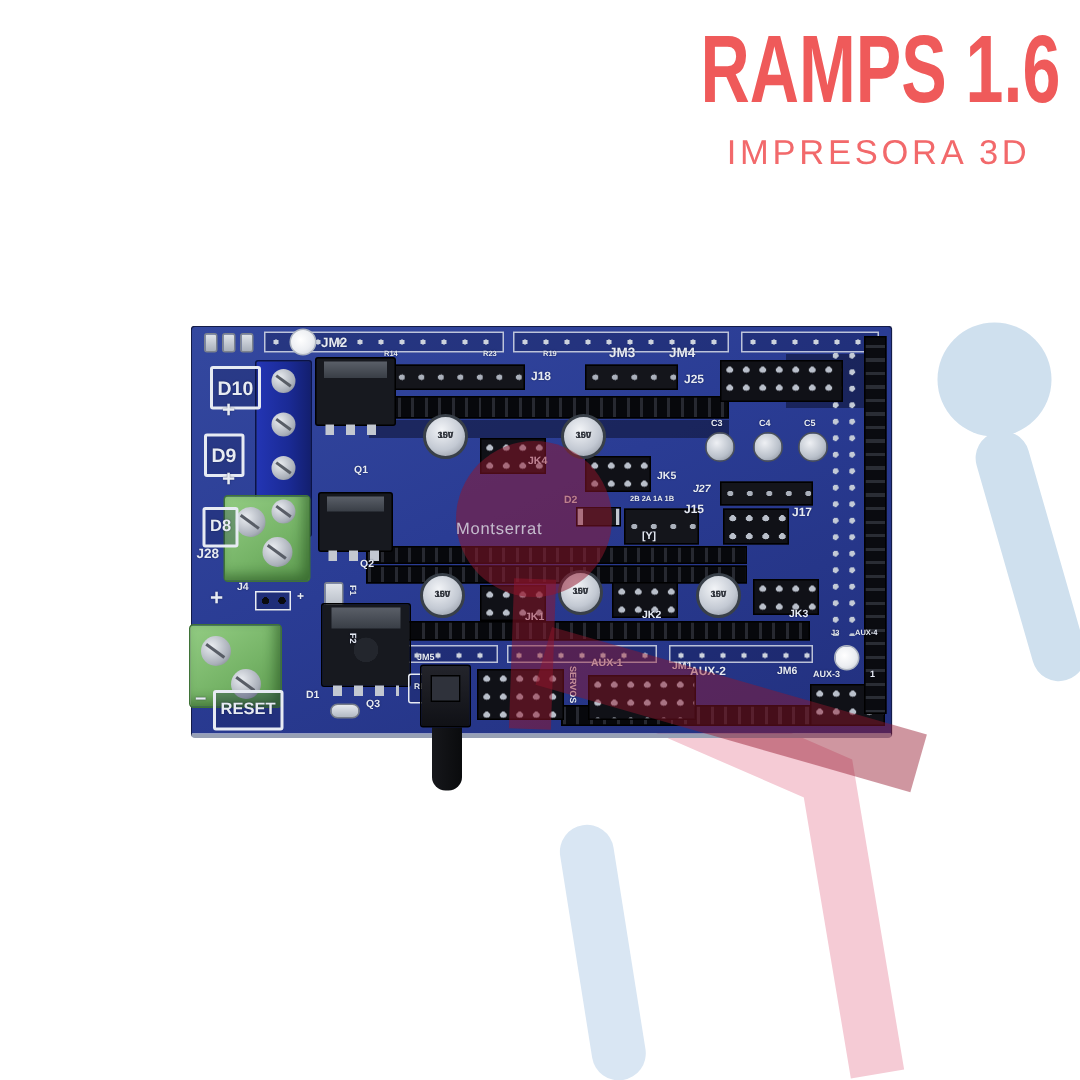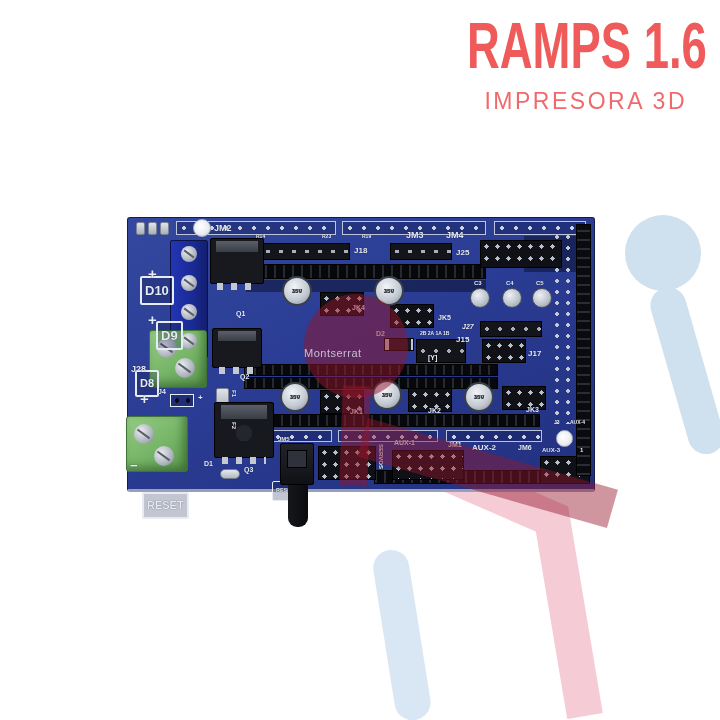--- a/index.html
+++ b/index.html
@@ -14,21 +14,21 @@
   
   .wm{position:absolute;left:0;top:0;z-index:1;}
   
   .board{position:absolute;left:127px;top:217px;width:466px;height:271px;z-index:2;
          background:linear-gradient(155deg,#34489f 0%,#2a3c94 45%,#22307e 100%);
          border:1px solid #141c48;border-bottom:3px solid #97a0b4;border-radius:3px;}
   .board *{position:absolute;box-sizing:border-box;}
   
   .lbl{color:#e7ebf3;font-weight:700;line-height:1;white-space:nowrap;z-index:30;
        text-shadow:0 0 1px rgba(4,10,40,.7);}
-  .boxed{border:2px solid #e7ebf3;padding:6px 3px;border-radius:2px;background:rgba(14,24,70,.25);margin-top:32px;}
+  .boxed{border:2px solid #e7ebf3;padding:6px 3px;border-radius:2px;background:rgba(14,24,70,.25);}
   .vert{writing-mode:vertical-rl;}
   .ital{font-style:italic;}
   
   .hdr-pins{background-color:#14151b;border:1px solid #000;z-index:12;
     background-image:radial-gradient(circle 2px at 6px 50%,#aab0bb 97%,transparent);
     background-size:13px 100%;}
   .hdr-sock{background-color:#07080c;border:1px solid #000;z-index:11;
     background-image:repeating-linear-gradient(90deg,#272931 0 2px,transparent 2px 9px);}
   .hdr-sock-v{background-color:#0a0b10;border:1px solid #000;z-index:12;
     background-image:repeating-linear-gradient(0deg,#2a2d35 0 2px,transparent 2px 9px);}
@@ -133,21 +133,21 @@
 
   <div class="lbl" style="left:248px;top:112px;font-size:7px;">D2</div>
   <div style="left:256px;top:120px;width:30px;height:13px;background:linear-gradient(90deg,#c3c8d1 0 4px,#17191f 4px 26px,#c3c8d1 26px);border:1px solid #000;z-index:15;"></div>
   <div class="lbl" style="left:292px;top:113px;font-size:5px;">2B 2A 1A 1B</div>
   <div class="hdr-pins" style="left:288px;top:121px;width:50px;height:24px;"></div>
   <div class="lbl" style="left:328px;top:118px;font-size:8px;">J15</div>
   <div class="lbl" style="left:300px;top:136px;font-size:7px;">[Y]</div>
   <div class="lbl ital" style="left:334px;top:105px;font-size:7px;">J27</div>
   <div class="hdr-pins" style="left:352px;top:103px;width:62px;height:16px;"></div>
   <div class="hdr-grid" style="left:354px;top:121px;width:44px;height:24px;"></div>
-  <div class="lbl" style="left:400px;top:132px;font-size:8px;">J17</div>
+  <div class="lbl" style="left:400px;top:120px;font-size:8px;">J17</div>
   <div class="hdr-sock" style="left:116px;top:146px;width:254px;height:12px;"></div>
   <div class="hdr-sock" style="left:116px;top:159px;width:254px;height:12px;"></div>
 
   <div class="ecap" style="left:152px;top:164px;width:30px;height:30px;">
     <span>100</span>
     <span>35V</span>
   </div>
   <div class="hdr-grid" style="left:192px;top:172px;width:44px;height:24px;"></div>
   <div class="lbl" style="left:222px;top:190px;font-size:7px;">JK1</div>
   <div class="ecap" style="left:244px;top:162px;width:30px;height:30px;">
@@ -170,36 +170,36 @@
   <div class="hdr-sock" style="left:246px;top:252px;width:216px;height:14px;"></div>
   <div class="lbl" style="left:150px;top:218px;font-size:6px;">JM5</div>
   <div class="lbl boxed" style="left:144px;top:231px;font-size:5.5px;border-width:1px;">RESET</div>
   <div class="rbtn" style="left:152px;top:225px;width:34px;height:42px;"></div>
   <div class="rstem" style="left:160px;top:267px;width:20px;height:42px;"></div>
   <div class="hdr-grid" style="left:190px;top:228px;width:58px;height:34px;"></div>
   <div class="lbl vert" style="left:250px;top:226px;font-size:6px;">SERVOS</div>
   <div class="lbl" style="left:266px;top:221px;font-size:7px;">AUX-1</div>
   <div class="lbl" style="left:320px;top:223px;font-size:7px;">JM1</div>
   <div class="hdr-grid" style="left:264px;top:232px;width:72px;height:30px;"></div>
-  <div class="lbl" style="left:344px;top:226px;font-size:8px;">AUX-2</div>
+  <div class="lbl" style="left:332px;top:226px;font-size:8px;">AUX-2</div>
   <div class="lbl" style="left:390px;top:226px;font-size:7px;">JM6</div>
   <div class="lbl" style="left:414px;top:229px;font-size:6px;">AUX-3</div>
   <div class="lbl" style="left:452px;top:229px;font-size:6px;">1</div>
   <div class="hdr-grid" style="left:412px;top:238px;width:50px;height:28px;"></div>
   <div class="lbl" style="left:426px;top:202px;font-size:5px;">J3</div>
   <div class="lbl" style="left:442px;top:202px;font-size:5px;">AUX-4</div>
   <div class="hole" style="left:428px;top:212px;width:17px;height:17px;"></div>
 
   <div class="padgrid" style="left:424px;top:14px;width:22px;height:192px;"></div>
   <div class="hdr-sock-v" style="left:448px;top:6px;width:15px;height:252px;"></div>
   <div class="navy" style="left:396px;top:18px;width:56px;height:36px;"></div>
 
   <div class="lbl boxed" style="left:12px;top:26px;font-size:13px;">D10</div>
   <div class="lbl" style="left:20px;top:48px;font-size:15px;">+</div>
-  <div class="lbl boxed" style="left:28px;top:71px;font-size:13px;">D9</div>
+  <div class="lbl boxed" style="left:8px;top:71px;font-size:13px;">D9</div>
   <div class="lbl" style="left:20px;top:94px;font-size:15px;">+</div>
   <div class="lbl boxed" style="left:7px;top:120px;font-size:11px;">D8</div>
   <div class="lbl" style="left:3px;top:147px;font-size:9px;">J28</div>
   <div class="lbl" style="left:12px;top:173px;font-size:15px;">+</div>
   <div class="lbl" style="left:30px;top:170px;font-size:7px;">J4</div>
   <div style="left:42px;top:176px;width:24px;height:13px;border:1.5px solid #e7ebf3;z-index:14;background-image:radial-gradient(circle 2.5px at 6px 50%,#0a0b0f 97%,transparent),radial-gradient(circle 2.5px at 17px 50%,#0a0b0f 97%,transparent);background-color:rgba(16,26,78,.4);"></div>
   <div class="lbl" style="left:70px;top:176px;font-size:8px;">+</div>
   <div class="fuse" style="left:88px;top:170px;width:13px;height:22px;"></div>
   <div class="lbl vert" style="left:103px;top:172px;font-size:6px;">F1</div>
   <div class="fuse" style="left:88px;top:202px;width:13px;height:22px;"></div>

